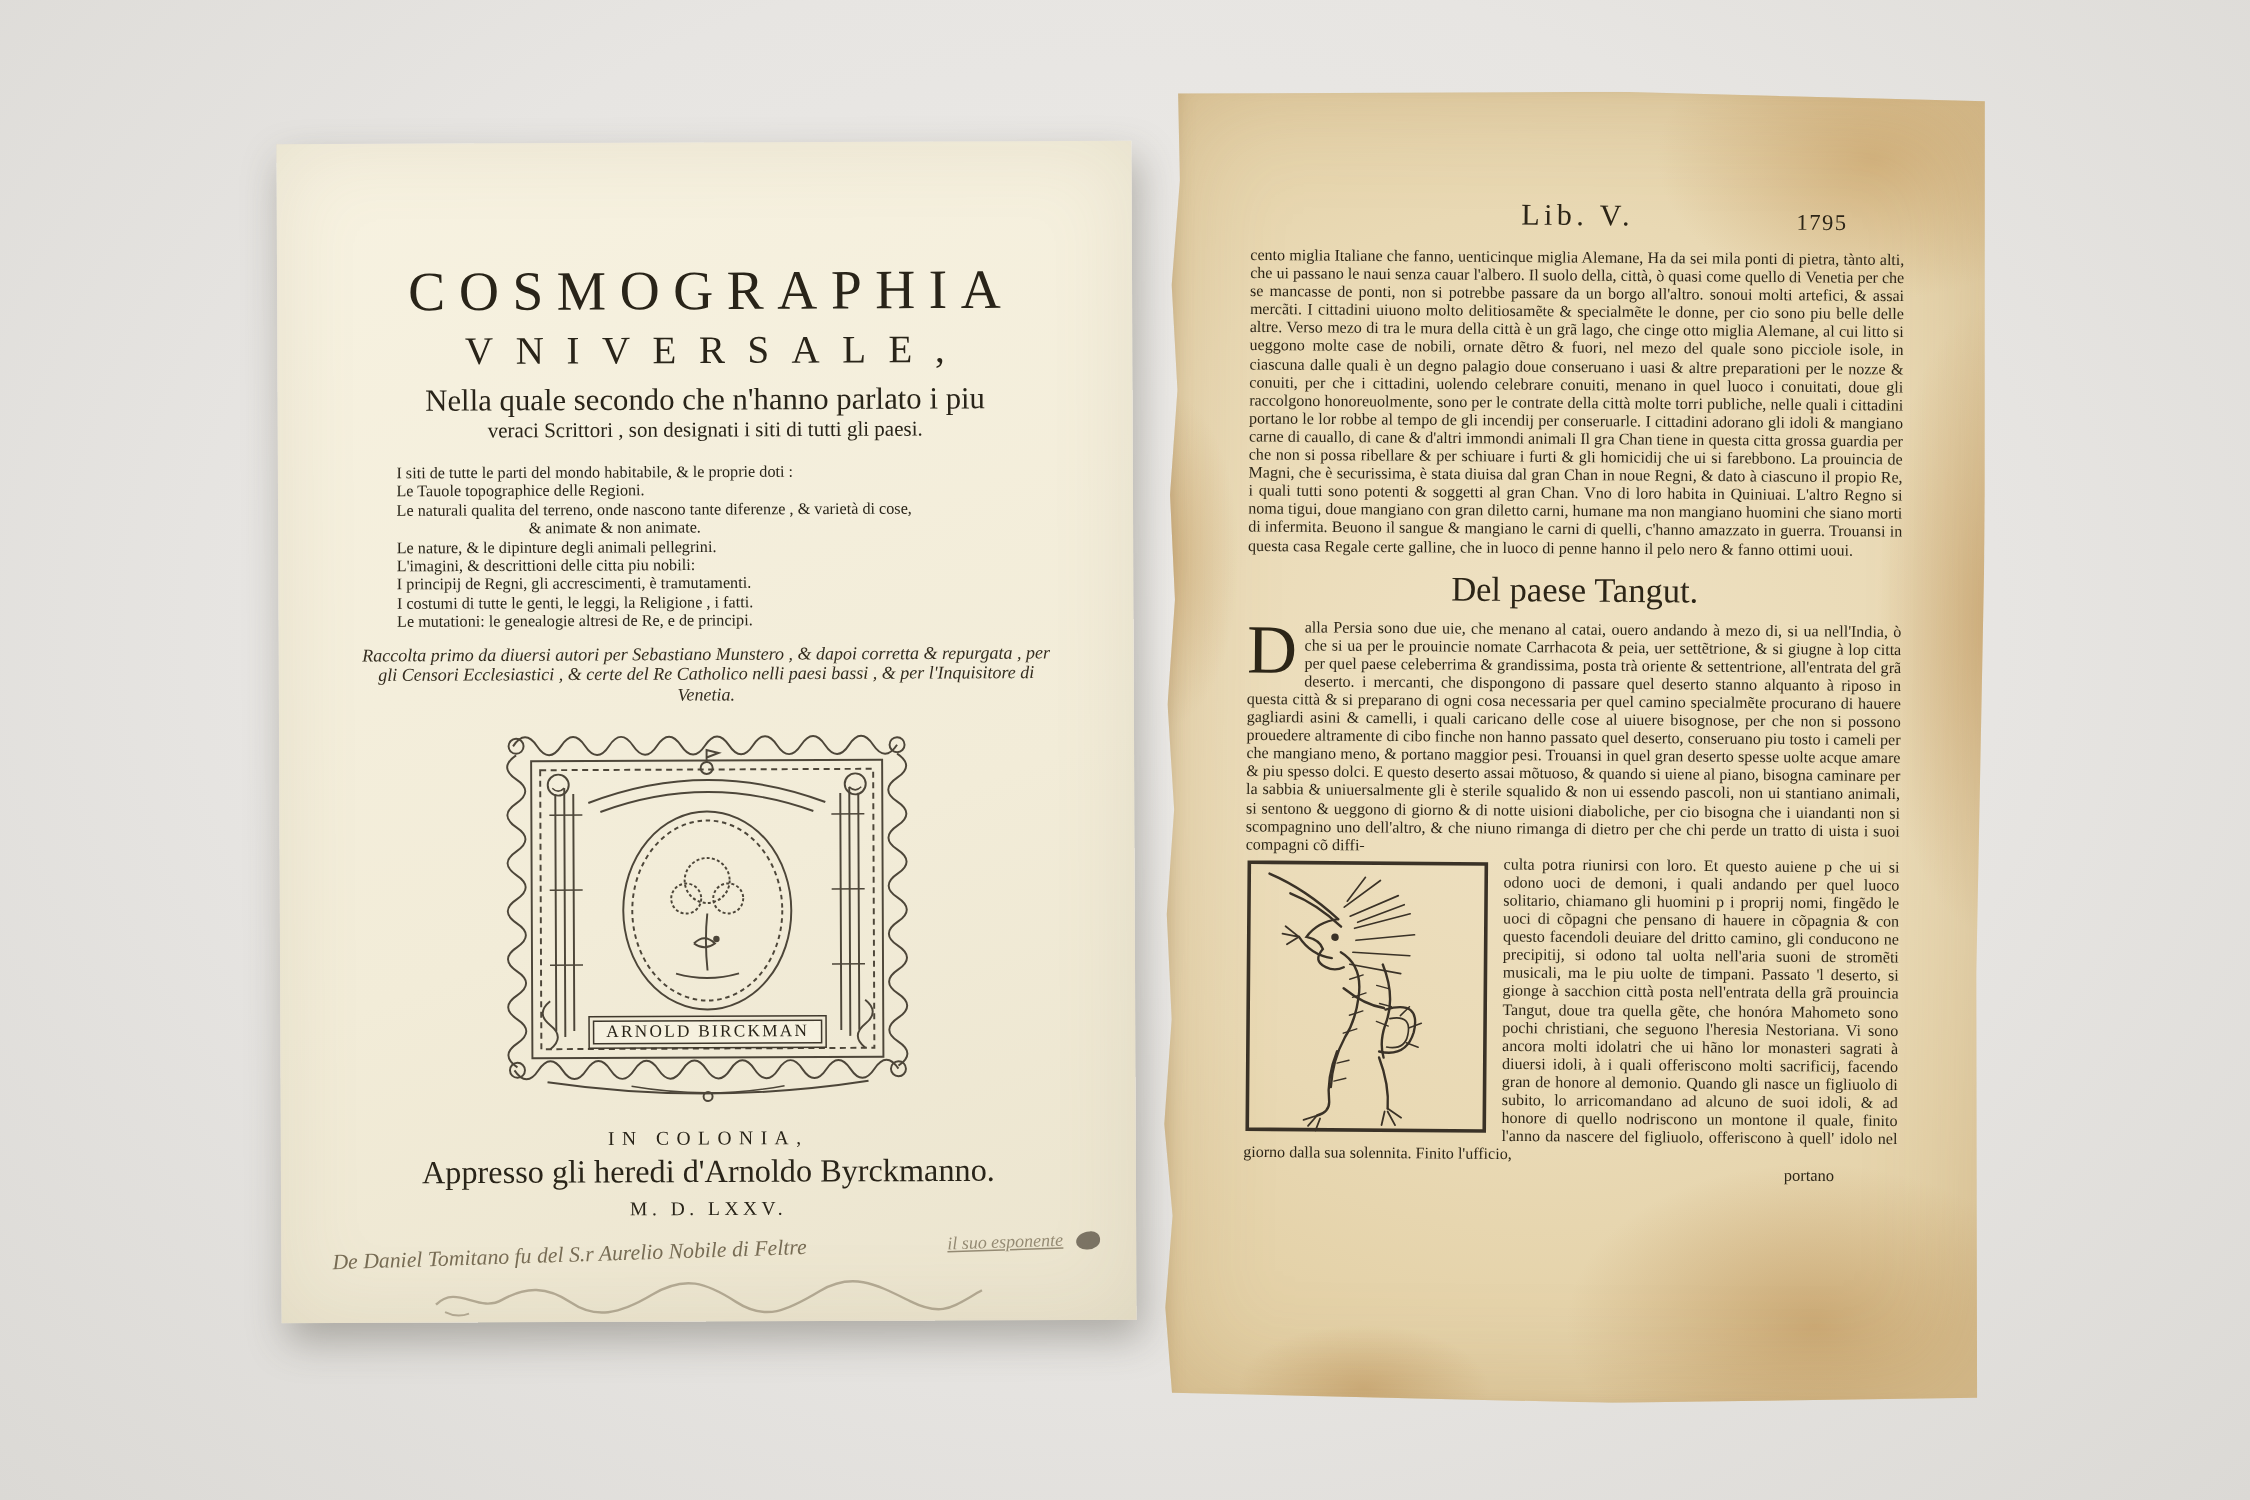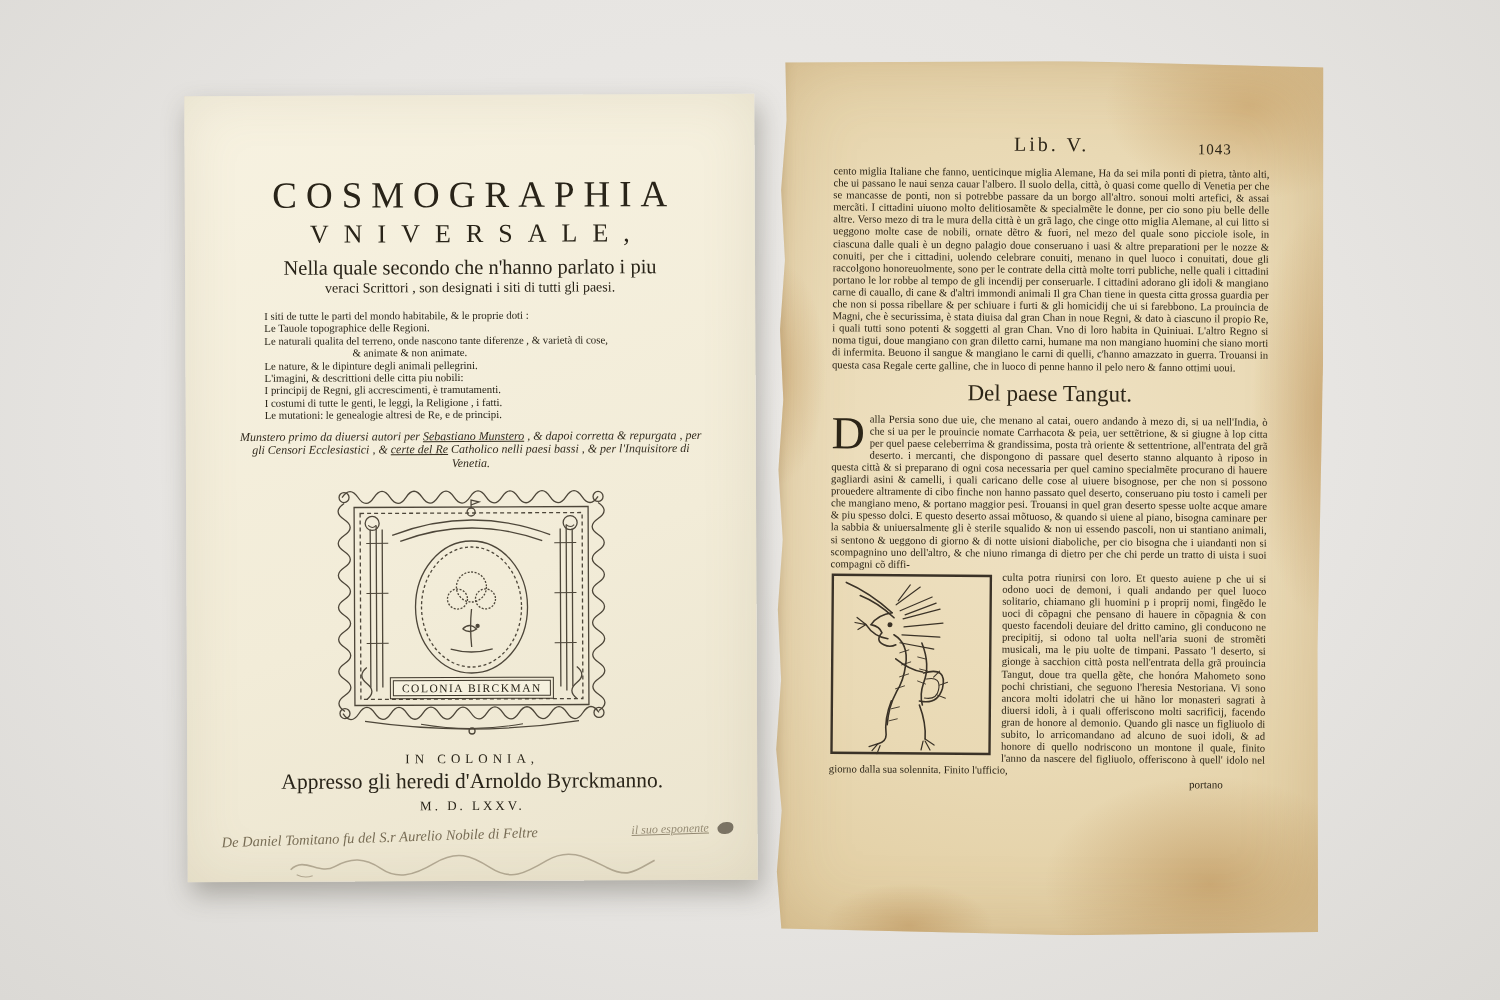--- a/index.html
+++ b/index.html
@@ -13,21 +13,21 @@
     background:linear-gradient(160deg,#f7f2e1 0%,#f2ecd8 60%,#ebe4ce 100%);
     box-shadow:4px 12px 26px rgba(80,75,65,.38), inset 0 0 55px rgba(140,125,90,.14);
     transform:rotate(-0.25deg);color:#292419;text-align:center;}
   .lp-title{margin-top:78px;font-size:37px;letter-spacing:9px;text-indent:9px;}
   .lp-title2{font-size:26px;letter-spacing:15px;text-indent:15px;margin-top:3px;}
   .lp-sub1{font-size:20.5px;margin-top:7px;}
   .lp-sub2{font-size:14px;margin-top:1px;}
   .lp-list{width:412px;margin:13px auto 0;text-align:left;font-size:10.8px;line-height:12.4px;}
   .lp-list .indent{padding-left:88px;}
   .lp-imprimatur{width:462px;margin:9px auto 0;font-style:italic;font-size:12px;line-height:13.8px;color:#332c1f;}
-  .lp-imprimatur .u{text-decoration:underline;}
+  .lp-imprimatur .u{}
   .lp-device{position:relative;width:282px;height:256px;margin:10px auto 0;}
   .device-label{position:absolute;left:50%;top:199px;transform:translateX(-50%);
     border:1.4px solid #3f382c;outline:1px solid #3f382c;outline-offset:2px;
     padding:1px 8px;font-size:11.5px;letter-spacing:1.5px;background:rgba(246,241,224,.88);white-space:nowrap;}
   .lp-colophon1{margin-top:14px;font-size:13px;letter-spacing:5px;}
   .lp-colophon2{font-size:21.5px;margin-top:2px;}
   .lp-colophon3{font-size:13px;letter-spacing:3px;margin-top:4px;}
   .lp-ins-row{position:relative;margin:12px 24px 0 34px;text-align:left;font-style:italic;color:#63573f;
     font-size:14.5px;transform:rotate(-1.6deg);display:flex;align-items:baseline;justify-content:space-between;opacity:.85;}
   .ins-right{text-decoration:underline;font-size:12px;opacity:.75;white-space:nowrap;}
@@ -73,21 +73,21 @@
       <div>Le Tauole topographice delle Regioni.</div>
       <div>Le naturali qualita del terreno, onde nascono tante diferenze , &amp; varietà di cose,</div>
       <div class="indent">&amp; animate &amp; non animate.</div>
       <div>Le nature, &amp; le dipinture degli animali pellegrini.</div>
       <div>L'imagini, &amp; descrittioni delle citta piu nobili:</div>
       <div>I principij de Regni, gli accrescimenti, è tramutamenti.</div>
       <div>I costumi di tutte le genti, le leggi, la Religione , i fatti.</div>
       <div>Le mutationi: le genealogie altresi de Re, e de principi.</div>
     </div>
 
-    <div class="lp-imprimatur"><span>Munstero primo da diuersi autori per </span><span class="u">Sebastiano Munstero</span><span> , &amp; dapoi corretta &amp; repurgata , per gli Censori Ecclesiastici , &amp; </span><span class="u">certe del Re</span><span> Catholico nelli paesi bassi , &amp; per l'Inquisitore di Venetia.</span></div>
+    <div class="lp-imprimatur"><span>Raccolta primo da diuersi autori per </span><span class="u">Sebastiano Munstero</span><span> , &amp; dapoi corretta &amp; repurgata , per gli Censori Ecclesiastici , &amp; </span><span class="u">certe del Re</span><span> Catholico nelli paesi bassi , &amp; per l'Inquisitore di Venetia.</span></div>
 
     <div class="lp-device">
       <svg viewBox="0 0 282 256" width="282" height="256">
         <g class="ink" stroke-width="1.3" opacity="0.92">
 
           <path d="M12,16 q8,-12 16,0 t16,0 t16,0 t16,0 t16,0 t16,0 t16,0 t16,0 t16,0 t16,0 t16,0 t16,0 t16,0 t16,0 t16,0 t16,0"></path>
           <path d="M12,232 q8,12 16,0 t16,0 t16,0 t16,0 t16,0 t16,0 t16,0 t16,0 t16,0 t16,0 t16,0 t16,0 t16,0 t16,0 t16,0 t16,0"></path>
           <path d="M14,22 q-12,8 0,16 t0,16 t0,16 t0,16 t0,16 t0,16 t0,16 t0,16 t0,16 t0,16 t0,16 t0,16 t0,16"></path>
           <path d="M268,22 q12,8 0,16 t0,16 t0,16 t0,16 t0,16 t0,16 t0,16 t0,16 t0,16 t0,16 t0,16 t0,16 t0,16"></path>
           <circle cx="14" cy="16" r="5"></circle>
@@ -123,21 +123,21 @@
           <path d="M120,168 q21,6 42,0"></path>
 
           <path d="M36,218 q10,-8 0,-16 q-10,-8 0,-16"></path>
           <path d="M246,218 q-10,-8 0,-16 q10,-8 0,-16"></path>
 
           <path d="M34,240 Q141,256 248,240"></path>
           <circle cx="141" cy="250" r="3"></circle>
           <path d="M90,243 q51,9 102,0" stroke-width="1"></path>
         </g>
       </svg>
-      <div class="device-label">COLONIA BIRCKMAN</div>
+      <div class="device-label">ARNOLD BIRCKMAN</div>
     </div>
 
     <div class="lp-colophon1">IN  COLONIA,</div>
     <div class="lp-colophon2">Appresso gli heredi d'Arnoldo Byrckmanno.</div>
     <div class="lp-colophon3">M. D. LXXV.</div>
 
     <div class="lp-ins-row">
       <span>De Daniel Tomitano fu del S.r Aurelio Nobile di Feltre</span>
       <span>
         <span class="ins-right">il suo esponente</span>
@@ -147,21 +147,21 @@
     <svg class="lp-squiggle" width="380" height="30">
       <path d="M8,18 C 22,4 36,24 52,15 S 82,6 98,17 S 130,25 152,12 S 188,4 208,17 S 242,23 264,10 S 302,6 324,17 S 352,21 372,10" stroke="#7b6e57" fill="none" stroke-width="1.6"></path>
       <path d="M14,23 q8,4 16,1" stroke="#7b6e57" fill="none" stroke-width="1.2"></path>
     </svg>
   </div>
 
   <div class="page right-page">
     <div class="rp-inner">
       <div class="rp-header">
         <span class="rp-lib">Lib.  V.</span>
-        <span class="rp-folio">1043</span>
+        <span class="rp-folio">1795</span>
       </div>
 
       <p class="rp-body">cento miglia Italiane che fanno, uenticinque miglia Alemane, Ha da sei mila ponti di pietra, tànto alti, che ui passano le naui senza cauar l'albero. Il suolo della, città, ò quasi come quello di Venetia per che se mancasse de ponti, non si potrebbe passare da un borgo all'altro. sonoui molti artefici, &amp; assai mercãti. I cittadini uiuono molto delitiosamẽte &amp; specialmẽte le donne, per cio sono piu belle delle altre. Verso mezo di tra le mura della città è un grã lago, che cinge otto miglia Alemane, al cui litto si ueggono molte case de nobili, ornate dẽtro &amp; fuori, nel mezo del quale sono picciole isole, in ciascuna dalle quali è un degno palagio doue conseruano i uasi &amp; altre preparationi per le nozze &amp; conuiti, per che i cittadini, uolendo celebrare conuiti, menano in quel luoco i conuitati, doue gli raccolgono honoreuolmente, sono per le contrate della città molte torri publiche, nelle quali i cittadini portano le lor robbe al tempo de gli incendij per conseruarle. I cittadini adorano gli idoli &amp; mangiano carne di cauallo, di cane &amp; d'altri immondi animali Il gra Chan tiene in questa citta grossa guardia per che non si possa ribellare &amp; per schiuare i furti &amp; gli homicidij che ui si farebbono. La prouincia de Magni, che è securissima, è stata diuisa dal gran Chan in noue Regni, &amp; dato à ciascuno il propio Re, i quali tutti sono potenti &amp; soggetti al gran Chan. Vno di loro habita in Quiniuai. L'altro Regno si noma tigui, doue mangiano con gran diletto carni, humane ma non mangiano huomini che siano morti di infermita. Beuono il sangue &amp; mangiano le carni di quelli, c'hanno amazzato in guerra. Trouansi in questa casa Regale certe galline, che in luoco di penne hanno il pelo nero &amp; fanno ottimi uoui.</p>
 
       <h2 class="rp-heading">Del paese Tangut.</h2>
 
       <div class="rp-tangut">
         <span class="dropcap">D</span><span>alla Persia sono due uie, che menano al catai, ouero andando à mezo di, si ua nell'India, ò che si ua per le prouincie nomate Carrhacota &amp; peia, uer settẽtrione, &amp; si giugne à lop citta per quel paese celeberrima &amp; grandissima, posta trà oriente &amp; settentrione, all'entrata del grã deserto. i mercanti, che dispongono di passare quel deserto stanno alquanto à riposo in questa città &amp; si preparano di ogni cosa necessaria per quel camino specialmẽte procurano di hauere gagliardi asini &amp; camelli, i quali caricano delle cose al uiuere bisognose, per che non si possono prouedere altramente di cibo finche non hanno passato quel deserto, conseruano piu tosto i cameli per che mangiano meno, &amp; portano maggior pesi. Trouansi in quel gran deserto spesse uolte acque amare &amp; piu spesso dolci. E questo deserto assai mõtuoso, &amp; quando si uiene al piano, bisogna caminare per la sabbia &amp; uniuersalmente gli è sterile squalido &amp; non ui essendo pascoli, non ui stantiano animali, si sentono &amp; ueggono di giorno &amp; di notte uisioni diaboliche, per cio bisogna che i uiandanti non si scompagnino uno dell'altro, &amp; che niuno rimanga di dietro per che chi perde un tratto di uista i suoi compagni cõ diffi-</span>
       </div>
 

